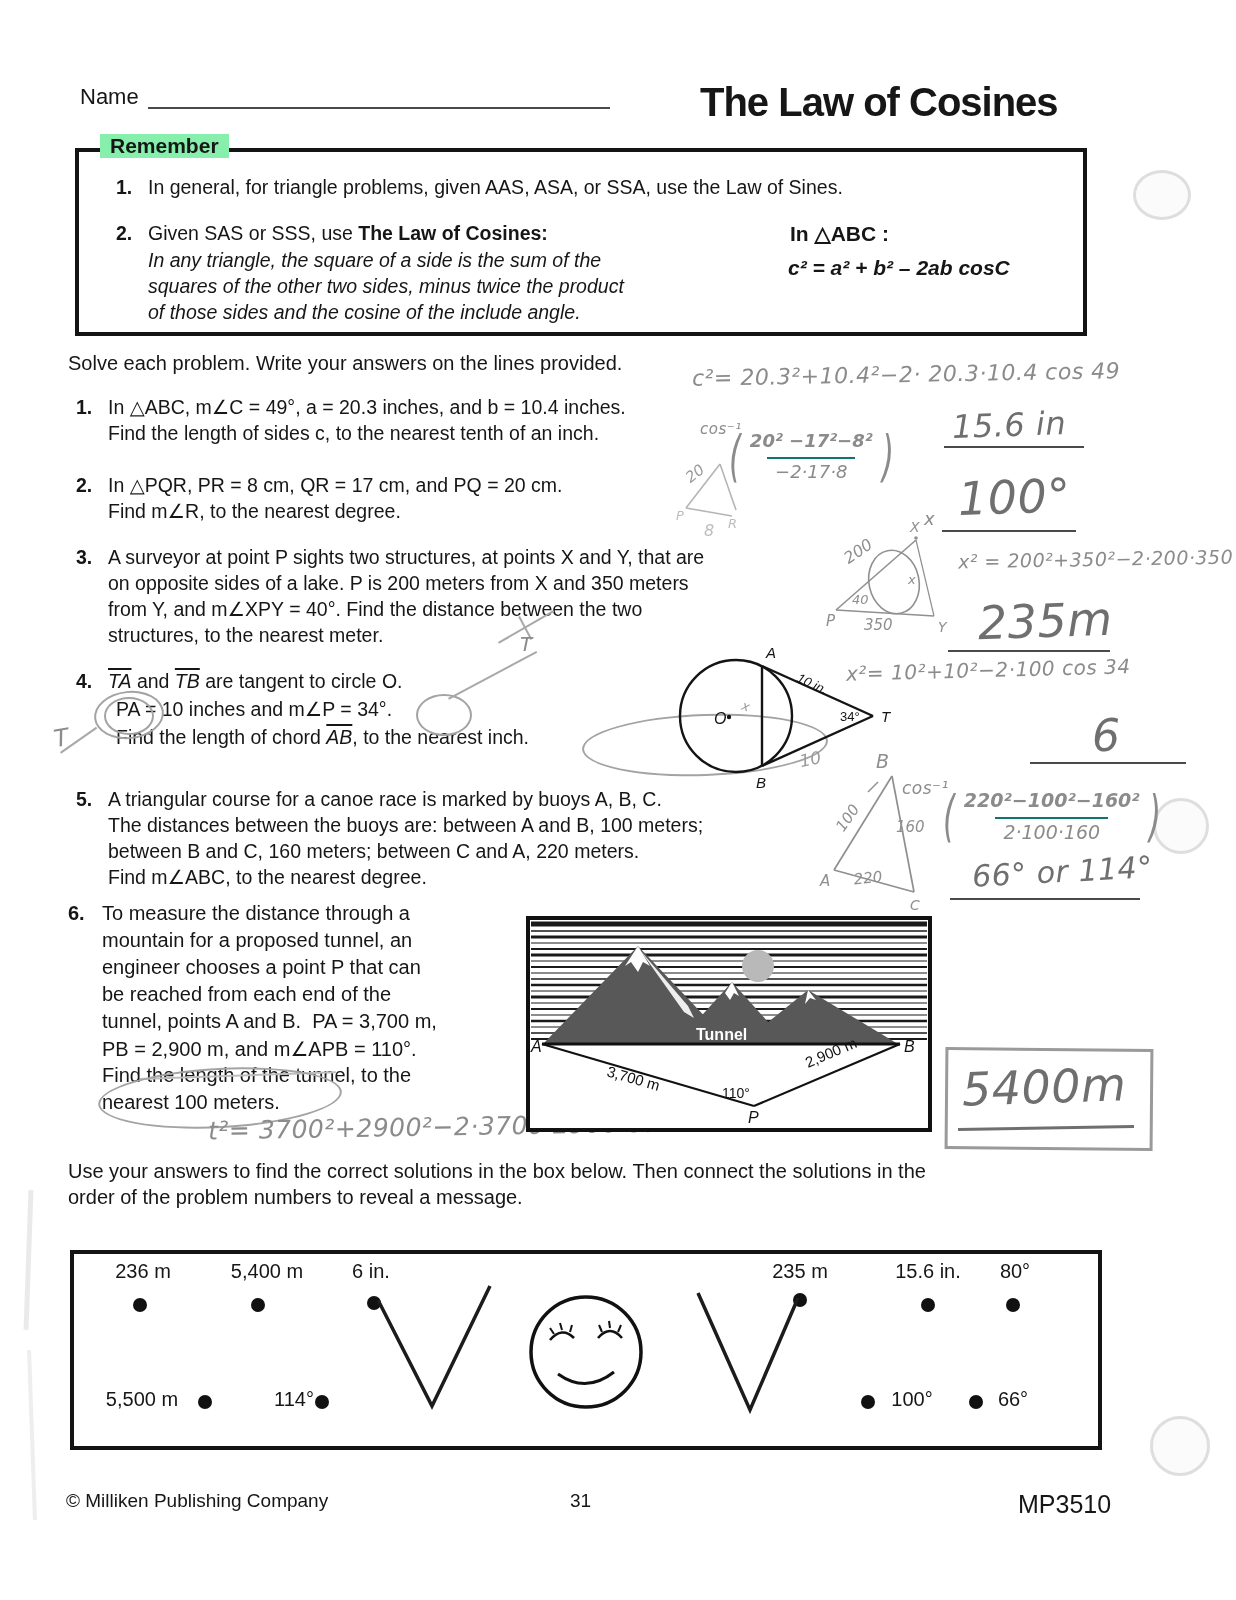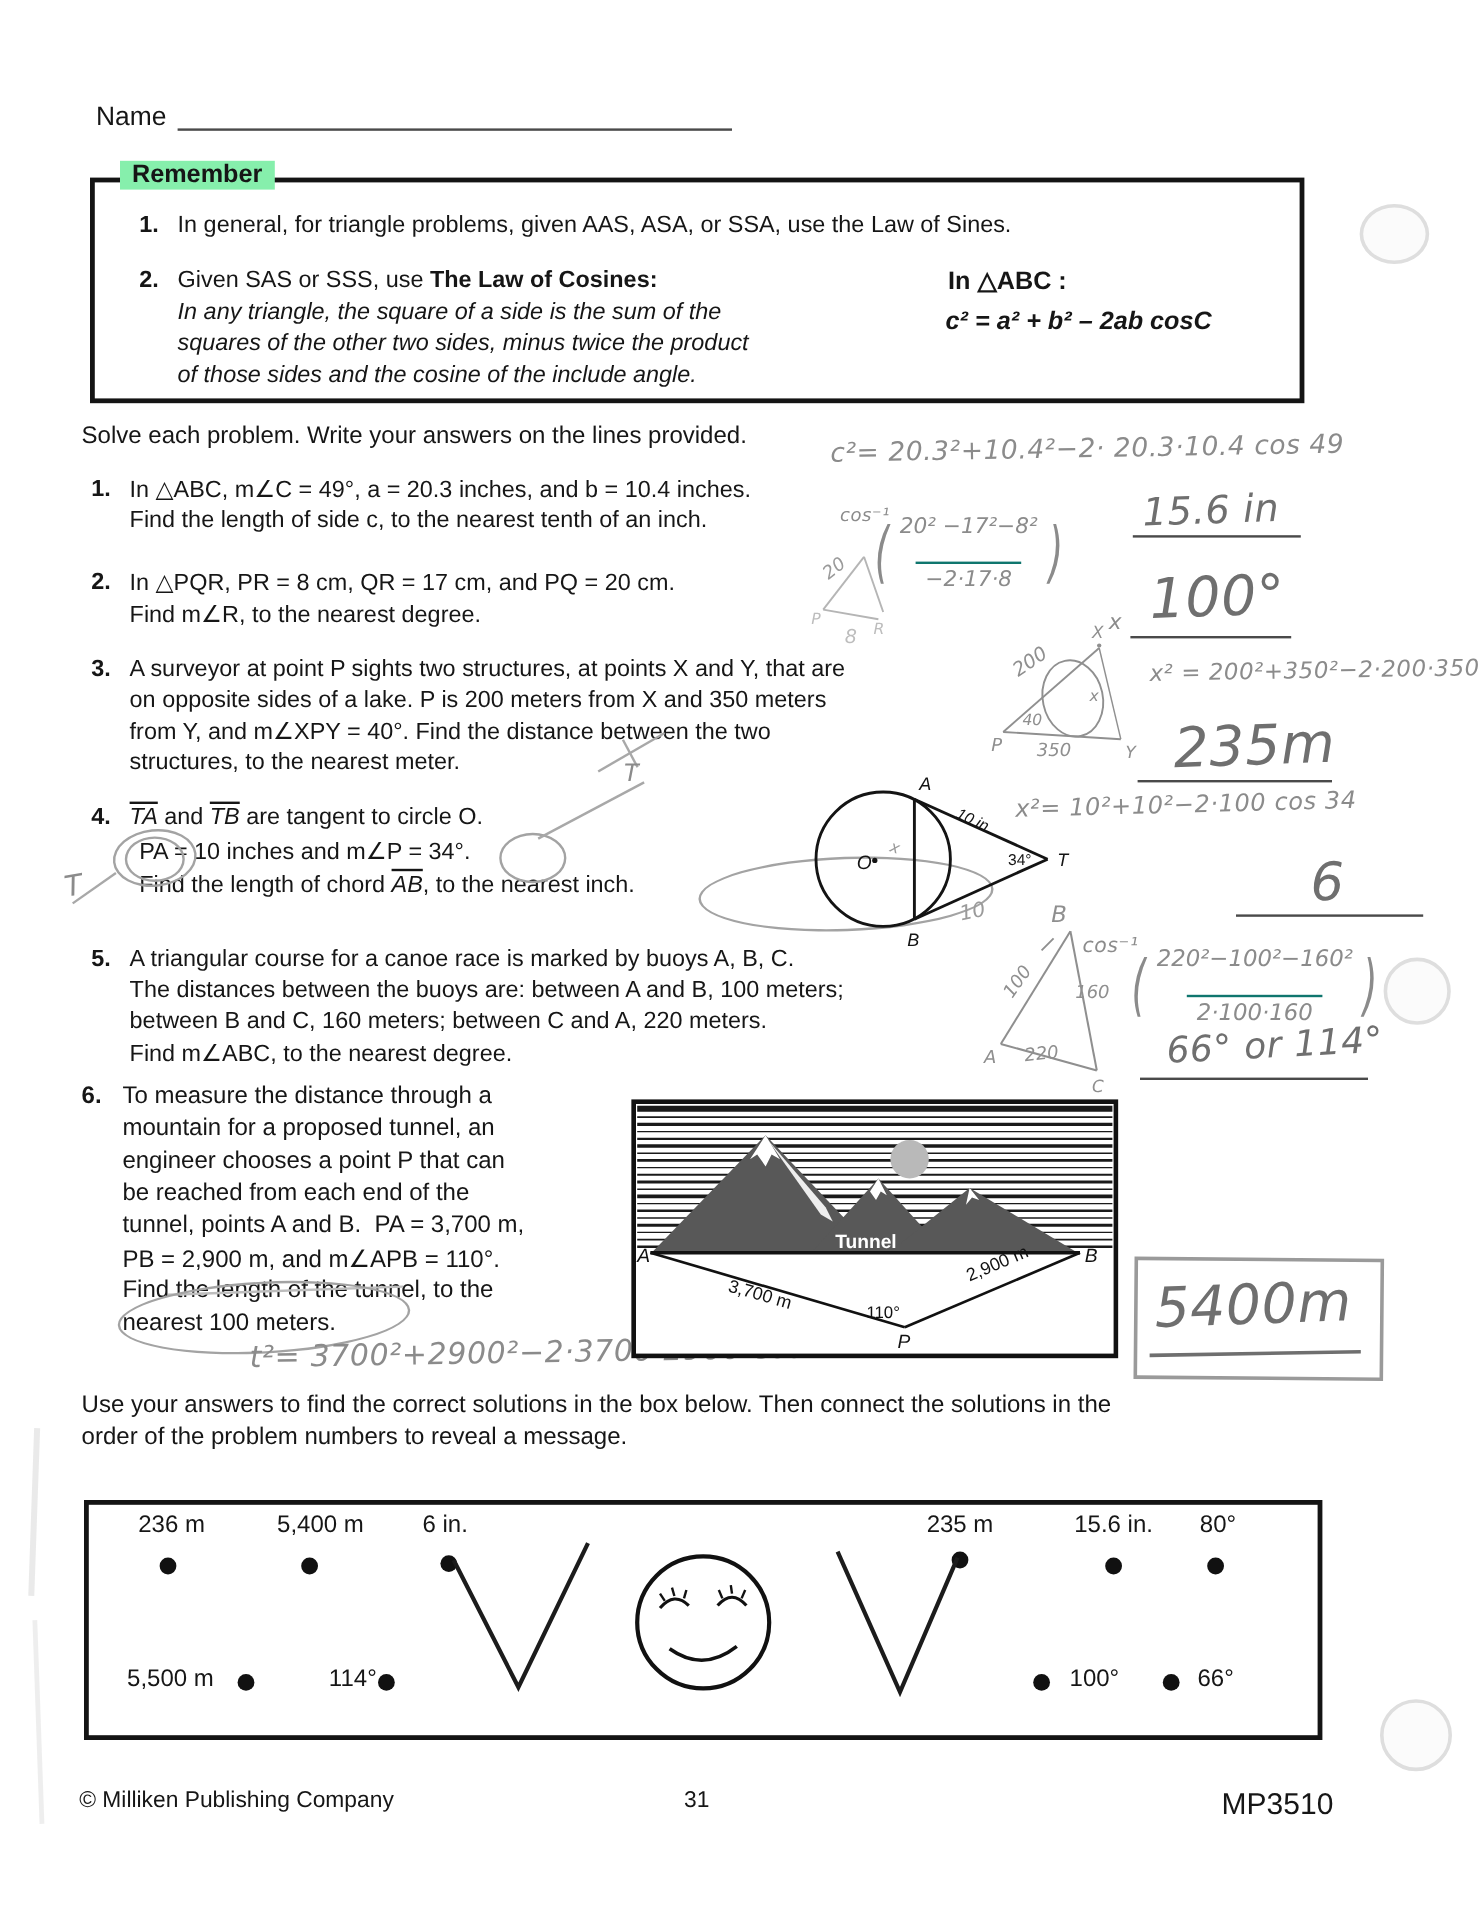--- a/index.html
+++ b/index.html
@@ -15,34 +15,35 @@
   .ans-line{position:absolute;border-top:2.5px solid #4a4a4a;height:0;}
   .pln{position:absolute;border-top:2px solid #a8a8a8;height:0;transform-origin:left top;}
   .pellipse{position:absolute;border:2.5px solid #a3a3a3;border-radius:50%;}
   .punch{position:absolute;border:3px solid #dedede;border-radius:50%;background:#fbfbfb;}
   .ol{text-decoration:overline;text-decoration-thickness:2px;}
   .box{position:absolute;border:4px solid #141414;box-sizing:border-box;}
   .fracwrap{position:absolute;display:flex;align-items:center;color:#8b8b8b;
             font-family:"DejaVu Sans",sans-serif;font-style:italic;}
   .paren{font-size:56px;font-weight:normal;transform:scaleX(.55);line-height:1;}
   .frac{display:flex;flex-direction:column;align-items:center;}
-  .frac .nu{padding:0 4px 19px;}
+  .frac .nu{padding:0 4px 6px;font-weight:bold;}
   .frac .de{border-top:2px solid #0f766e;padding:2px 8px 0;}
   .cb-label{position:absolute;font-size:20px;transform:translateX(-50%);white-space:pre;}
   svg text{font-family:"Liberation Sans",sans-serif;}
   .svghw{font-family:"DejaVu Sans",sans-serif !important;font-style:italic;}
   .artifact{position:absolute;background:#d9d9d9;}
 </style>
 </head>
 <body>
 
 <div id="page">
 
   <div class="t" style="left:80px;top:84px;font-size:22px;">Name</div>
   <div class="ans-line" style="left:148px;top:107px;width:462px;border-top-width:2px;"></div>
+  <div class="t b" style="left:700px;top:80px;font-size:40px;letter-spacing:-1px;">The Law of Cosines</div>
 
   <div class="punch" style="left:1133px;top:170px;width:52px;height:44px;"></div>
   <div class="punch" style="left:1153px;top:798px;width:50px;height:50px;"></div>
   <div class="punch" style="left:1150px;top:1416px;width:54px;height:54px;"></div>
 
   <div class="box" style="left:75px;top:148px;width:1012px;height:188px;"></div>
   <div class="t b" style="left:100px;top:134px;font-size:21px;background:#86efac;padding:0 10px;">Remember</div>
   <div class="t b body19" style="left:116px;top:176px;">1.</div>
   <div class="t body19" style="left:148px;top:176px;text-align:right;">In general, for triangle problems, given AAS, ASA, or SSA, use the Law of Sines.</div>
   <div class="t b body19" style="left:116px;top:222px;">2.</div>
@@ -50,21 +51,21 @@
   <div class="t i body19" style="left:148px;top:249px;">In any triangle, the square of a side is the sum of the</div>
   <div class="t i body19" style="left:148px;top:275px;">squares of the other two sides, minus twice the product</div>
   <div class="t i body19" style="left:148px;top:301px;">of those sides and the cosine of the include angle.</div>
   <div class="t b" style="left:790px;top:222px;font-size:21px;">In △ABC :</div>
   <div class="t b i" style="left:788px;top:256px;font-size:21px;">c² = a² + b² – 2ab cosC</div>
 
   <div class="t" style="left:68px;top:352px;font-size:20px;">Solve each problem. Write your answers on the lines provided.</div>
 
   <div class="t b body19" style="left:76px;top:396px;">1.</div>
   <div class="t body19" style="left:108px;top:396px;">In △ABC, m∠C = 49°, a = 20.3 inches, and b = 10.4 inches.</div>
-  <div class="t body19" style="left:108px;top:422px;">Find the length of side c, to the nearest tenth of an inch.</div>
+  <div class="t body19" style="left:108px;top:422px;">Find the length of sides c, to the nearest tenth of an inch.</div>
   <div class="hw" style="left:692px;top:362px;font-size:22px;transform:rotate(-1deg);">c²= 20.3²+10.4²−2· 20.3·10.4 cos 49</div>
   <div class="hw hw-d" style="left:952px;top:406px;font-size:32px;transform:rotate(-2deg);">15.6 in</div>
   <div class="ans-line" style="left:944px;top:446px;width:140px;"></div>
 
   <div class="t b body19" style="left:76px;top:474px;">2.</div>
   <div class="t body19" style="left:108px;top:474px;">In △PQR, PR = 8 cm, QR = 17 cm, and PQ = 20 cm.</div>
   <div class="t body19" style="left:108px;top:500px;">Find m∠R, to the nearest degree.</div>
   <svg style="position:absolute;left:676px;top:448px;" width="84" height="90" viewBox="0 0 84 90">
     <line x1="10" y1="60" x2="44" y2="16" stroke="#b5b5b5" stroke-width="1.6"></line>
     <line x1="44" y1="16" x2="60" y2="62" stroke="#b5b5b5" stroke-width="1.6"></line>

